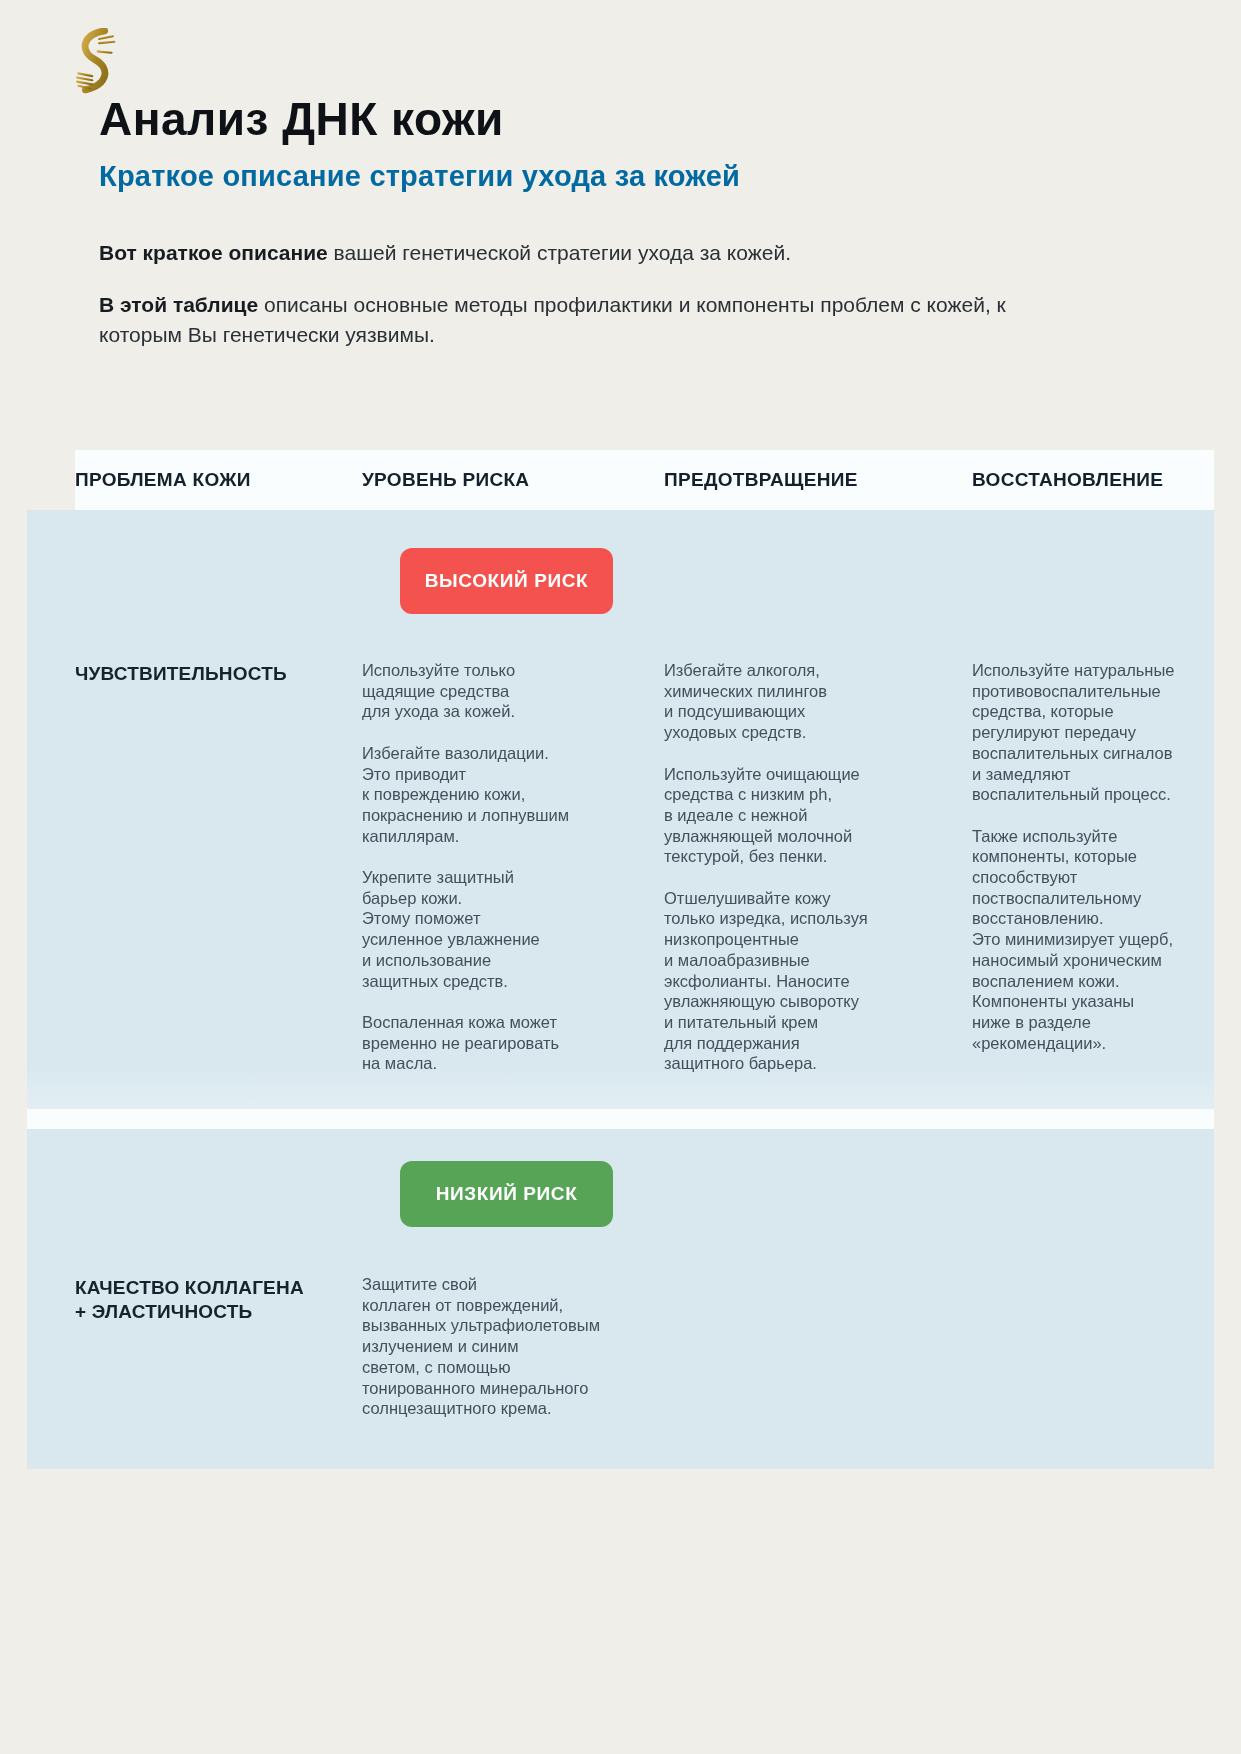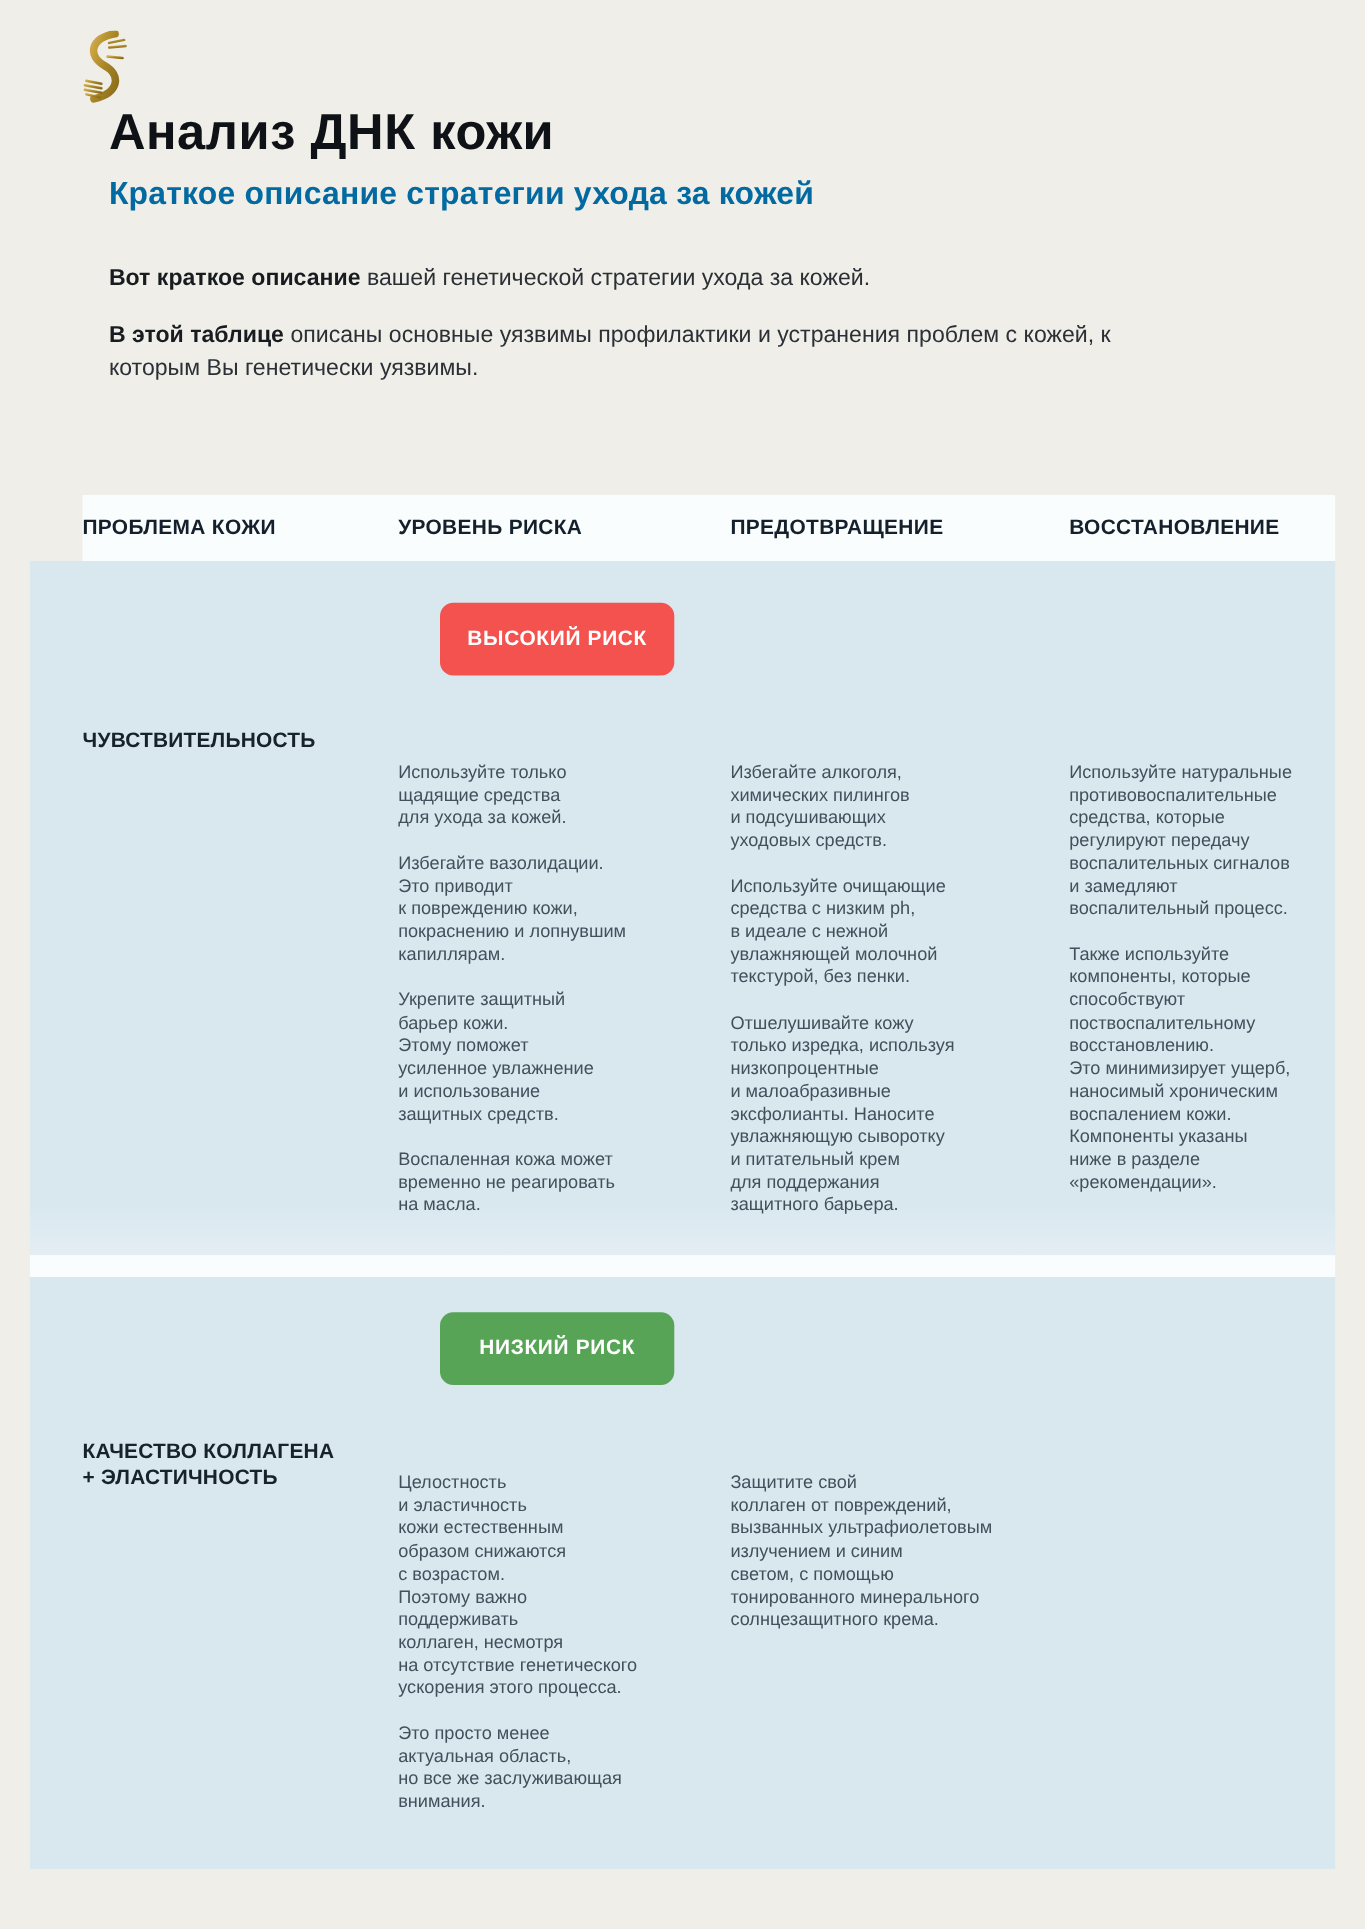--- a/index.html
+++ b/index.html
@@ -60,21 +60,21 @@
   .badge-high{background:#f4524e;}
   .badge-low{background:#57a457;}
   .row-1{margin-top:46px;}
   .row-2{margin-top:47px;}
   .problem-label{
     font-size:19px;font-weight:800;color:#16222c;letter-spacing:.2px;
     line-height:24px;white-space:pre-line;padding-top:2px;
   }
   .cell{
     font-size:16.5px;line-height:20.7px;color:#42505c;
-    white-space:pre-line;max-width:292px;margin-top:32px;
+    white-space:pre-line;max-width:292px;
   }
   
   .footer{position:relative;height:98px;background:#efeee8;}
   .footer-rule{
     position:absolute;left:0;top:14px;width:787px;height:3px;
     background:#b2922e;border:none;margin:0;
   }
   .page-number{
     position:absolute;left:815px;top:-10px;
     font-size:46px;font-weight:400;color:#b5953b;letter-spacing:2px;
@@ -103,21 +103,21 @@
           <path d="M22,17 L32,18"></path>
         <path d="M8,33 L18,35"></path>
           <path d="M7,36 L18,38"></path>
           <path d="M7,39 L18,41"></path>
           <path d="M8,42 L17,44"></path>
       </g>
     </svg>
     <h1 class="page-title">Анализ ДНК кожи</h1>
     <h2 class="page-subtitle">Краткое описание стратегии ухода за кожей</h2>
     <p class="intro-p intro-1"><b>Вот краткое описание</b><span> вашей генетической стратегии ухода за кожей.</span></p>
-    <p class="intro-p intro-2"><b>В этой таблице</b><span> описаны основные уязвимы профилактики и устранения проблем с кожей, к которым Вы генетически уязвимы.</span></p>
+    <p class="intro-p intro-2"><b>В этой таблице</b><span> описаны основные методы профилактики и компоненты проблем с кожей, к которым Вы генетически уязвимы.</span></p>
   </div>
 
   <div class="grid table-head">
     <div class="col-header">ПРОБЛЕМА КОЖИ</div>
     <div class="col-header">УРОВЕНЬ РИСКА</div>
     <div class="col-header">ПРЕДОТВРАЩЕНИЕ</div>
     <div class="col-header">ВОССТАНОВЛЕНИЕ</div>
   </div>
 
   <div class="section section-blue section-1">
@@ -190,35 +190,20 @@
 
   <div class="section-gap"></div>
 
   <div class="section section-2">
     <div class="badge-row">
       <div class="risk-badge badge-low" style="background-color: rgb(87, 164, 87);">НИЗКИЙ РИСК</div>
     </div>
     <div class="grid row-2">
       <div class="problem-label">КАЧЕСТВО КОЛЛАГЕНА
 + ЭЛАСТИЧНОСТЬ</div>
-      <div class="cell">Целостность
-и эластичность
-кожи естественным
-образом снижаются
-с возрастом.
-Поэтому важно
-поддерживать
-коллаген, несмотря
-на отсутствие генетического
-ускорения этого процесса.
-
-Это просто менее
-актуальная область,
-но все же заслуживающая
-внимания.</div>
       <div class="cell">Защитите свой
 коллаген от повреждений,
 вызванных ультрафиолетовым
 излучением и синим
 светом, с помощью
 тонированного минерального
 солнцезащитного крема.</div>
       <div class="cell"></div>
     </div>
   </div>

